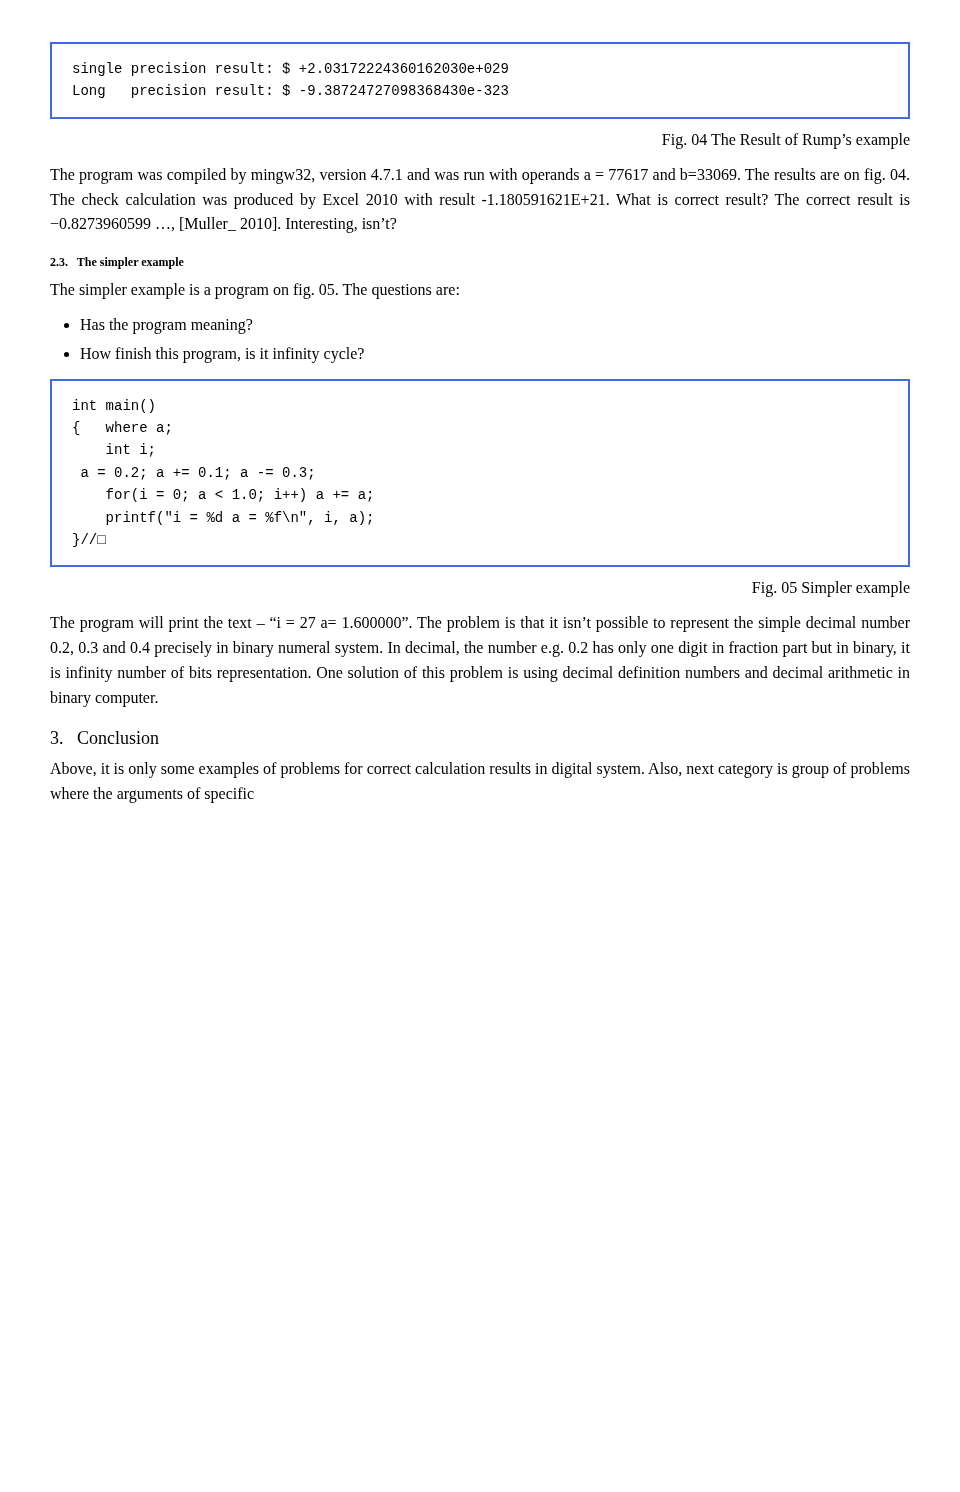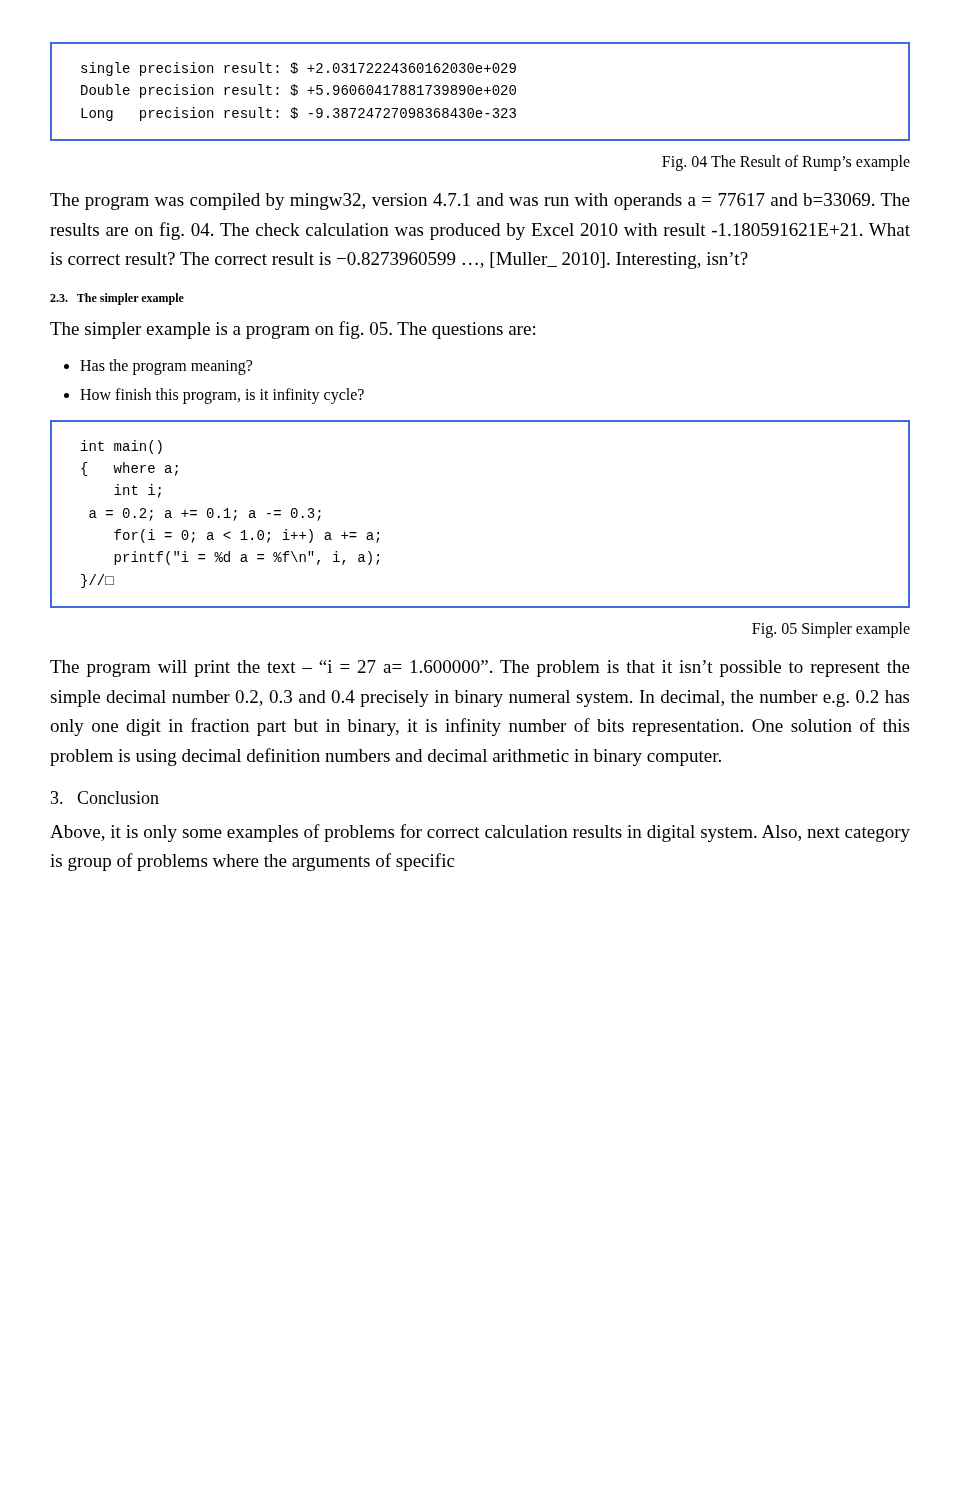--- a/index.html
+++ b/index.html
@@ -13,41 +13,41 @@
       font-family: "Times New Roman", Times, serif;
       font-size: 16px;
       color: #000000;
       padding: 30px 50px;
       max-width: 960px;
       margin: 0 auto;
     }
 
     .code-box {
       border: 2px solid #4169e1;
-      padding: 14px 28px;
+      padding: 14px 20px;
       margin: 12px 0;
       font-family: "Courier New", Courier, monospace;
       font-size: 14px;
       line-height: 1.6;
       background: #ffffff;
     }
 
     .code-box .line {
       display: block;
       white-space: pre;
     }
 
     .fig-caption {
       text-align: right;
       margin: 10px 0 14px 0;
       font-size: 16px;
     }
 
     .body-text {
-      font-size: 19px;
+      font-size: 16px;
       line-height: 1.55;
       text-align: justify;
       margin-bottom: 10px;
     }
 
     .section-heading {
       font-size: 18px;
       font-weight: normal;
       margin: 18px 0 8px 0;
     }
@@ -68,21 +68,20 @@
       font-size: 16px;
       line-height: 1.55;
       margin-bottom: 4px;
     }
   </style>
 </head>
 <body>
 
 <div class="code-box">
   <span class="line">single precision result: $ +2.03172224360162030e+029</span>
-  <span class="line">Double precision result: $ +5.96060417881739890e+020</span>
   <span class="line">Long   precision result: $ -9.38724727098368430e-323</span>
 </div>
 
 <p class="fig-caption">Fig. 04 The Result of Rump’s example</p>
 
 <p class="body-text">The program was compiled by mingw32, version 4.7.1 and was run with operands a = 77617 and b=33069. The results are on fig. 04. The check calculation was produced by Excel 2010 with result -1.180591621E+21. What is correct result? The correct result is −0.8273960599 …, [Muller_ 2010]. Interesting, isn’t?</p>
 
 <p class="subsection-heading">
   <span>2.3.</span>
   &nbsp;

